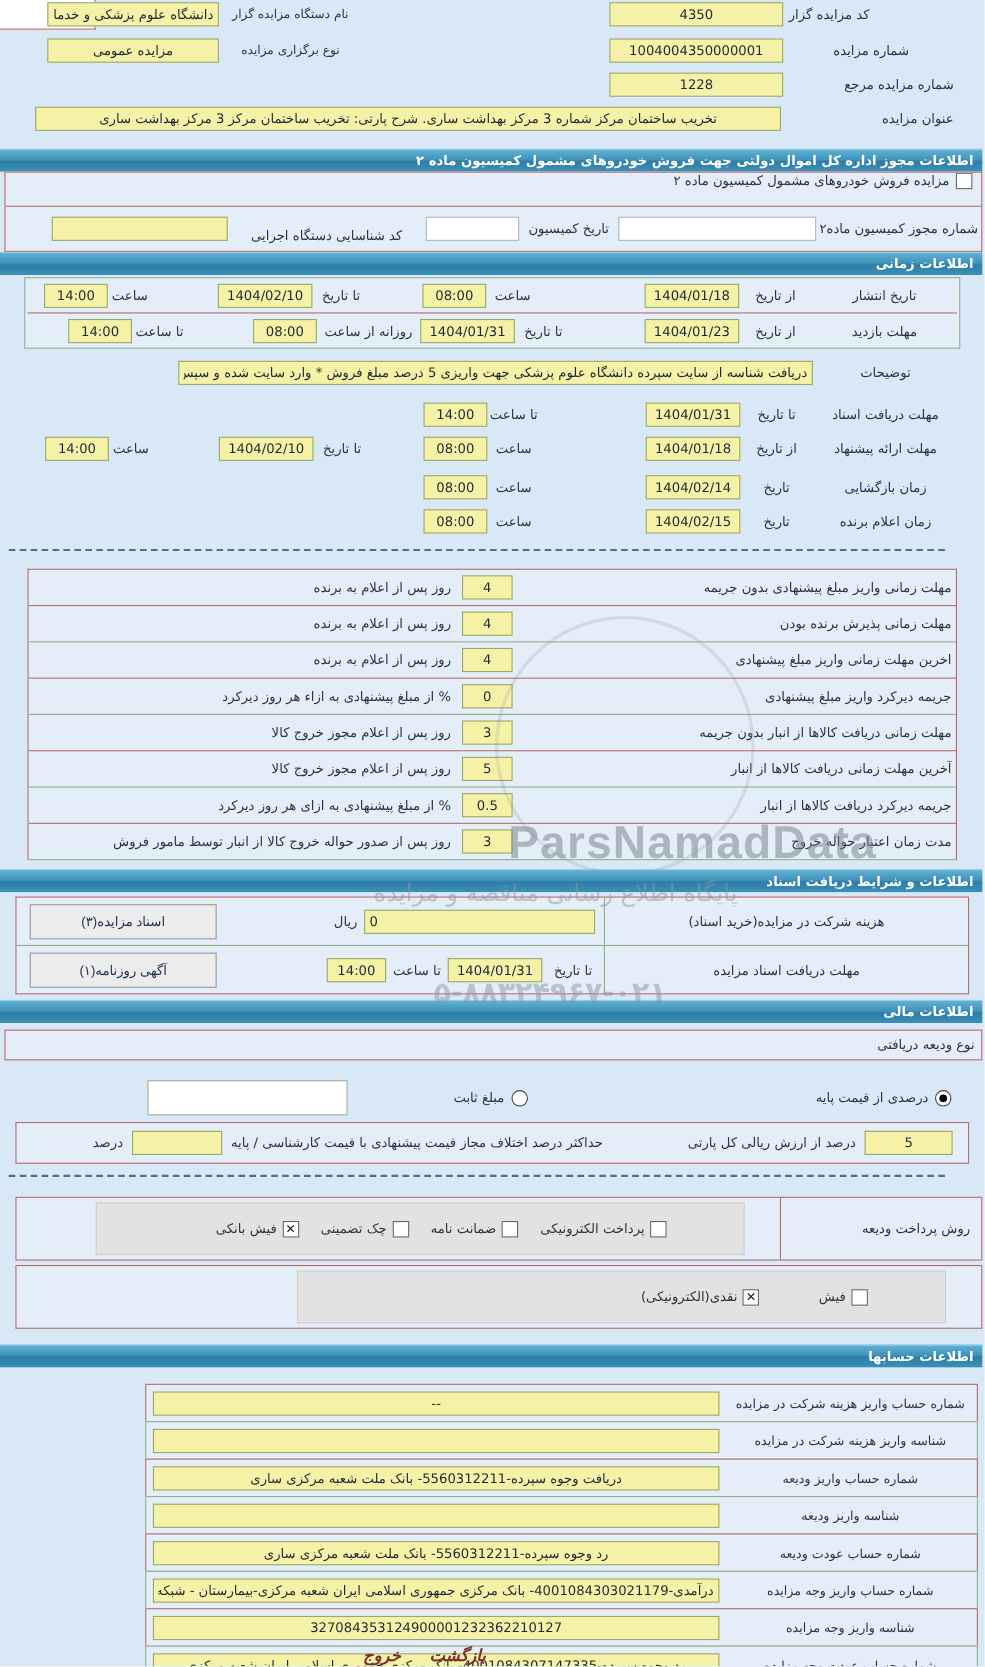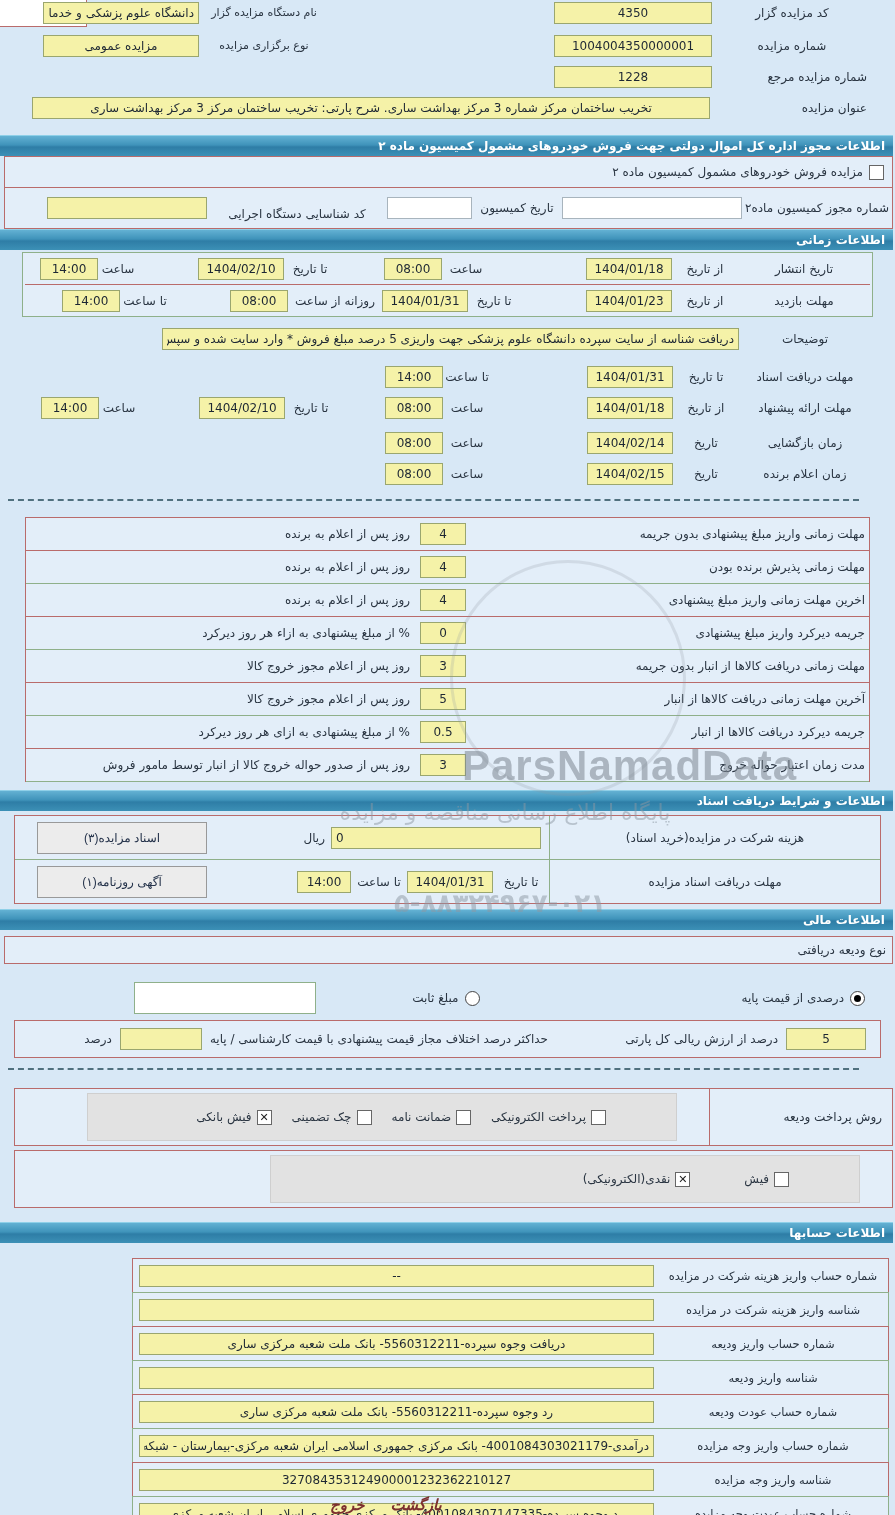--- a/index.html
+++ b/index.html
@@ -10,42 +10,42 @@
   .wbox{background:#fff;border:1px solid #a8b4bd;height:20px;font-family:"DejaVu Sans",sans-serif;font-size:12px;color:#1d2733;padding:0 4px;}
   .c{text-align:center;}
   .lbl{color:#2a3542;}
   input[readonly]{outline:none;}
   
   .top{position:relative;height:124px;}
   .abs{position:absolute;}
   .frag{position:absolute;left:0;top:0;width:86px;height:26px;background:#fff;border-right:1px solid #b96b6b;border-bottom:1px solid #b96b6b;}
   
   .permitbox{border:1px solid #b96b6b;margin:0 2px 0 4px;background:#e3eef9;}
-  .permit-check{height:30px;display:flex;align-items:center;padding-right:8px;gap:6px;border-bottom:1px solid #b96b6b;}
+  .permit-check{height:30px;display:flex;padding-right:8px;gap:6px;border-bottom:1px solid #b96b6b;}
   .permit-fields{height:40px;display:flex;align-items:center;}
   
   .trow{display:flex;align-items:center;height:31px;margin:0 24px 0 24px;}
   .t-label{width:132px;text-align:center;}
   .t-f{text-align:center;color:#2a3542;}
   .grp{border:1px solid #8fb08a;margin:2px 22px 0 22px;background:#e3eef9;}
   .grp .trow{margin:0 2px;}
   .sep-dash{border-top:2px dashed #50707e;margin:10px 36px 0 8px;height:0;}
   
   .dls{margin:16px 25px 0 25px;border:1px solid #b96b6b;border-bottom:none;background:#e3eef9;}
   .drow{display:flex;align-items:center;height:32px;border-bottom:1px solid #b96b6b;}
   .drow:nth-child(even){border-bottom-color:#8fb08a;}
   .d-label{width:395px;text-align:right;padding-right:4px;}
   .d-val{width:36px;text-align:center;margin:0 4px;}
   .d-sfx{text-align:right;margin-right:6px;}
   
   .docsbox{border:1px solid #b96b6b;margin:4px 14px 0 14px;background:#e3eef9;}
   .docrow{display:flex;align-items:center;height:43px;}
   .docrow+.docrow{border-top:1px solid #8fb08a;}
   .doc-label{width:330px;text-align:center;border-left:1px solid #8fb08a;align-self:stretch;display:flex;align-items:center;justify-content:center;}
-  .btn{width:170px;height:32px;background:#ececec;border:1px solid #999;color:#24324a;font-size:12px;display:flex;align-items:center;justify-content:center;margin-left:22px;}
+  .btn{width:170px;height:32px;background:#ececec;border:1px solid #999;color:#24324a;font-size:12px;display:flex;align-items:center;justify-content:center;margin-left:12px;}
   
   .finrow1{border:1px solid #b96b6b;margin:6px 2px 0 4px;height:26px;display:flex;align-items:center;padding-right:6px;background:#e3eef9;}
   .radiorow{display:flex;align-items:center;margin:14px 10px 0 10px;height:40px;}
   .pctrow{display:flex;align-items:center;margin:2px 14px 0 14px;height:36px;border:1px solid #b96b6b;background:#e3eef9;}
   .radio{width:13px;height:13px;border:1px solid #444;border-radius:50%;background:#fff;display:inline-flex;align-items:center;justify-content:center;}
   .radio[data-checked="true"]::after{content:"";width:7px;height:7px;border-radius:50%;background:#000;}
   .cb{width:13px;height:13px;background:#fff;border:1px solid #666;display:inline-flex;align-items:center;justify-content:center;font-size:11px;line-height:11px;color:#222;}
   .cb[data-checked="true"]::after{content:"✕";}
   
   .payrow{display:flex;align-items:stretch;margin:4px 2px 0 14px;height:56px;border:1px solid #b96b6b;background:#e3eef9;}
@@ -68,21 +68,21 @@
   .wm-phone{top:888px;left:300px;width:400px;text-align:center;font-size:26px;font-weight:bold;color:#8d98a3;opacity:.5;}
 </style>
 </head>
 <body>
 
 <div id="page">
 
   <div class="top">
     <div class="frag"></div>
 
-    <span class="abs lbl" style="right:28px;top:6px;width:150px;text-align:center;">کد مزایده گزار</span>
+    <span class="abs lbl" style="right:28px;top:6px;width:150px;text-align:left;">کد مزایده گزار</span>
     <input class="ybox abs c" style="right: 183px; top: 2px; width: 148px;" readonly="" value="4350">
     <span class="abs lbl" style="left:203px;top:6px;width:122px;text-align:center;font-size:11px;">نام دستگاه مزایده گزار</span>
     <input class="ybox abs" style="left: 43px; top: 2px; width: 146px; overflow: hidden;" readonly="" value="دانشگاه علوم پزشکی و خدما">
 
     <span class="abs lbl" style="right:28px;top:39px;width:150px;text-align:center;">شماره مزایده</span>
     <input class="ybox abs c" style="right: 183px; top: 35px; width: 148px;" readonly="" value="1004004350000001">
     <span class="abs lbl" style="left:203px;top:39px;width:122px;text-align:center;font-size:11px;">نوع برگزاری مزایده</span>
     <input class="ybox abs c" style="left: 43px; top: 35px; width: 146px;" readonly="" value="مزایده عمومی">
 
     <span class="abs lbl" style="right:28px;top:70px;width:150px;text-align:right;">شماره مزایده مرجع</span>

